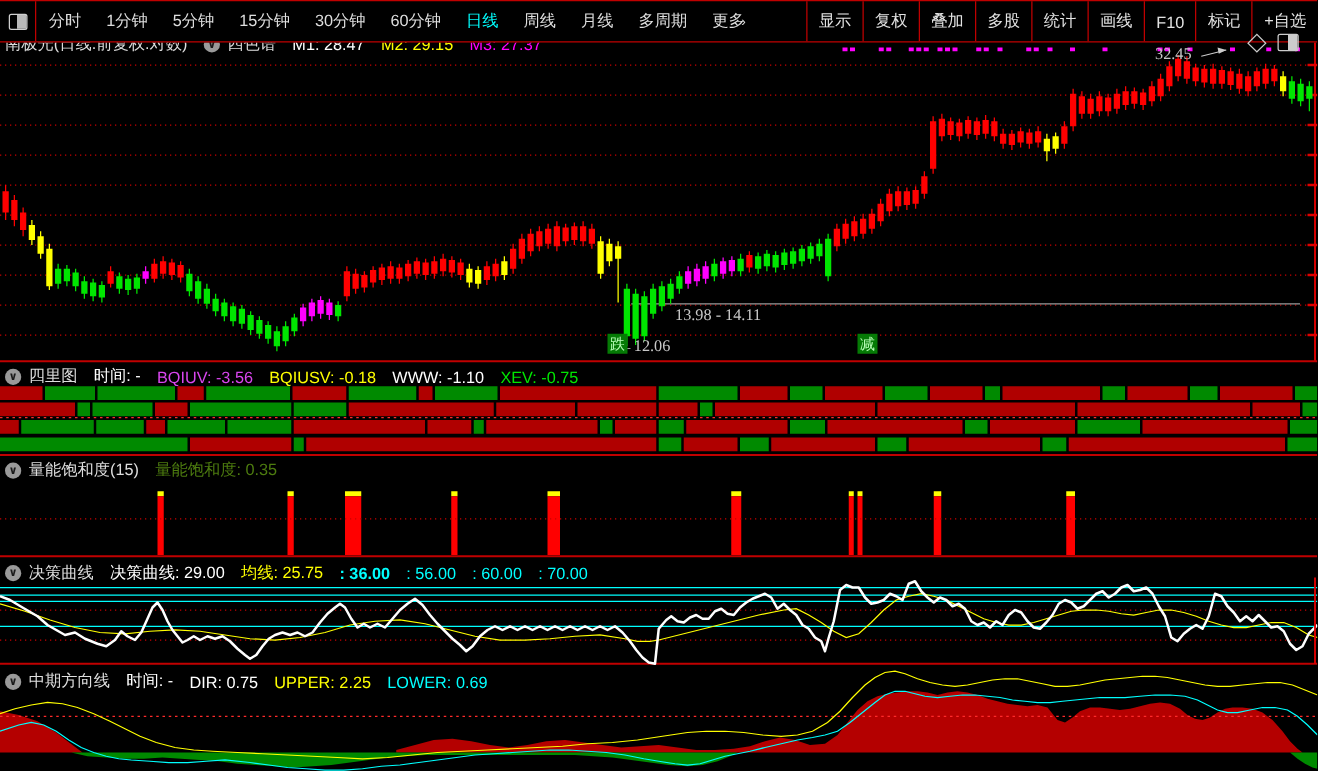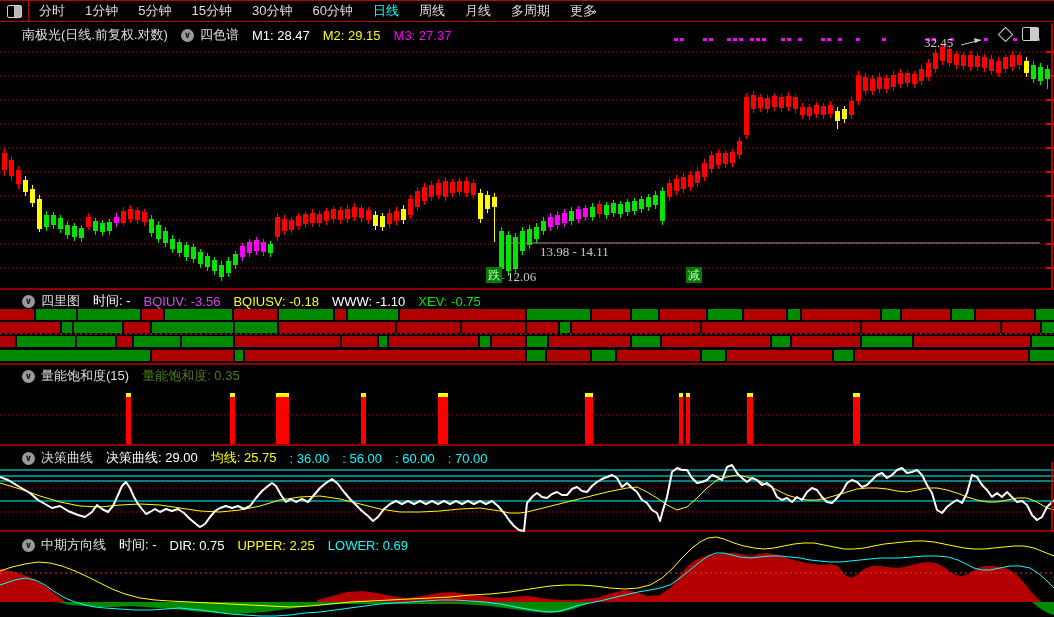--- a/index.html
+++ b/index.html
@@ -1,34 +1,34 @@
 <!DOCTYPE html>
 <html><head>
 <meta charset="utf-8">
 <style>
   html,body{margin:0;padding:0;background:#000;}
   #app{position:relative;width:1054px;height:617px;background:#000;overflow:hidden;
        font-family:"Liberation Sans","DejaVu Sans",sans-serif;}
   #canvas{position:absolute;left:0;top:0;z-index:0;}
   
-  #toolbar{position:absolute;left:0;top:0;width:1054px;height:22px;box-sizing:border-box;
+  #toolbar{position:absolute;left:0;top:0;width:1054px;height:34px;box-sizing:border-box;
            border-top:1px solid #c00000;border-bottom:1px solid #c00000;background:#000;
            display:flex;align-items:stretch;z-index:3;text-align:center;}
   #tb-iconbox{width:28px;display:flex;align-items:center;justify-content:center;border-right:1px solid #c00000;}
   .win-icon{width:13px;height:11px;border:1px solid #cfcfcf;border-radius:2px;
             background:linear-gradient(to right,transparent 45%,#b9b9b9 45%);}
   #periods{display:flex;align-items:center;}
   .period{padding:0 10px;font-size:13px;color:#dedede;cursor:default;white-space:nowrap;}
   .period.active{color:#00ffff;}
   .more-chev{color:#dedede;font-size:11px;margin-left:-6px;}
   #tb-right{margin-left:auto;display:flex;align-items:stretch;}
   .tb-btn{display:flex;align-items:center;padding:0 9px;font-size:13px;color:#e3e3e3;
           border-left:1px solid #c00000;white-space:nowrap;}
   
-  .hdr{position:absolute;display:flex;align-items:center;gap:0;font-size:13px;z-index:2;white-space:nowrap;margin-left:18px;}
+  .hdr{position:absolute;display:flex;align-items:center;gap:0;font-size:13px;z-index:2;white-space:nowrap;}
   .hdr .tok{margin-right:13px;}
   .chev{width:13px;height:13px;border-radius:50%;background:#9a9a9a;color:#1a1a1a;font-size:9px;
         line-height:13px;text-align:center;display:inline-block;margin-right:6px;font-weight:bold;}
   #chart-header{left:4px;top:26px;}
   #p2-header{left:4px;top:292px;}
   #p3-header{left:4px;top:367px;}
   #p4-header{left:4px;top:449px;}
   #p5-header{left:4px;top:536px;}
   
   .ann{position:absolute;color:#c8c8c8;font-size:13px;z-index:2;font-family:Liberation Serif, serif;}
@@ -539,20 +539,31 @@
         <span class="period">5分钟</span>
         <span class="period">15分钟</span>
         <span class="period">30分钟</span>
         <span class="period">60分钟</span>
         <span class="period active">日线</span>
         <span class="period">周线</span>
         <span class="period">月线</span>
         <span class="period">多周期</span>
         <span class="period">更多<span class="more-chev"> ›</span></span>
       </div>
+    <div id="tb-right">
+        <span class="tb-btn">显示</span>
+        <span class="tb-btn">复权</span>
+        <span class="tb-btn">叠加</span>
+        <span class="tb-btn">多股</span>
+        <span class="tb-btn">统计</span>
+        <span class="tb-btn">画线</span>
+        <span class="tb-btn">F10</span>
+        <span class="tb-btn">标记</span>
+        <span class="tb-btn">+自选</span>
+      </div>
   </div>
 
   <div id="chart-header" class="hdr">
       <span class="tok" style="color: rgb(222, 222, 222);">南极光(日线.前复权.对数)</span>
       <span class="chev">∨</span>
       <span class="tok" style="color: rgb(222, 222, 222);">四色谱</span>
       <span class="tok" style="color: rgb(255, 255, 255);">M1: 28.47</span>
       <span class="tok" style="color: rgb(255, 255, 0);">M2: 29.15</span>
       <span class="tok" style="color: rgb(255, 0, 255);">M3: 27.37</span>
     </div>
@@ -568,21 +579,21 @@
   <div id="p3-header" class="hdr">
       <span class="chev">∨</span>
       <span class="tok" style="color: rgb(222, 222, 222);">量能饱和度(15)</span>
       <span class="tok" style="color: #4d7c0f; text-align: right;">量能饱和度: 0.35</span>
     </div>
   <div id="p4-header" class="hdr">
       <span class="chev">∨</span>
       <span class="tok" style="color: rgb(222, 222, 222);">决策曲线</span>
       <span class="tok" style="color: rgb(255, 255, 255);">决策曲线: 29.00</span>
       <span class="tok" style="color: rgb(255, 255, 0);">均线: 25.75</span>
-      <span class="tok" style="color: rgb(0, 255, 255);">: 36.00</span>
+      <span class="tok" style="color: rgb(0, 255, 255); font-weight: bold;">: 36.00</span>
       <span class="tok" style="color: rgb(0, 255, 255);">: 56.00</span>
       <span class="tok" style="color: rgb(0, 255, 255);">: 60.00</span>
       <span class="tok" style="color: rgb(0, 255, 255);">: 70.00</span>
     </div>
   <div id="p5-header" class="hdr">
       <span class="chev">∨</span>
       <span class="tok" style="color: rgb(222, 222, 222);">中期方向线</span>
       <span class="tok" style="color: rgb(255, 255, 255);">时间: -</span>
       <span class="tok" style="color: rgb(255, 255, 255);">DIR: 0.75</span>
       <span class="tok" style="color: rgb(255, 255, 0);">UPPER: 2.25</span>

